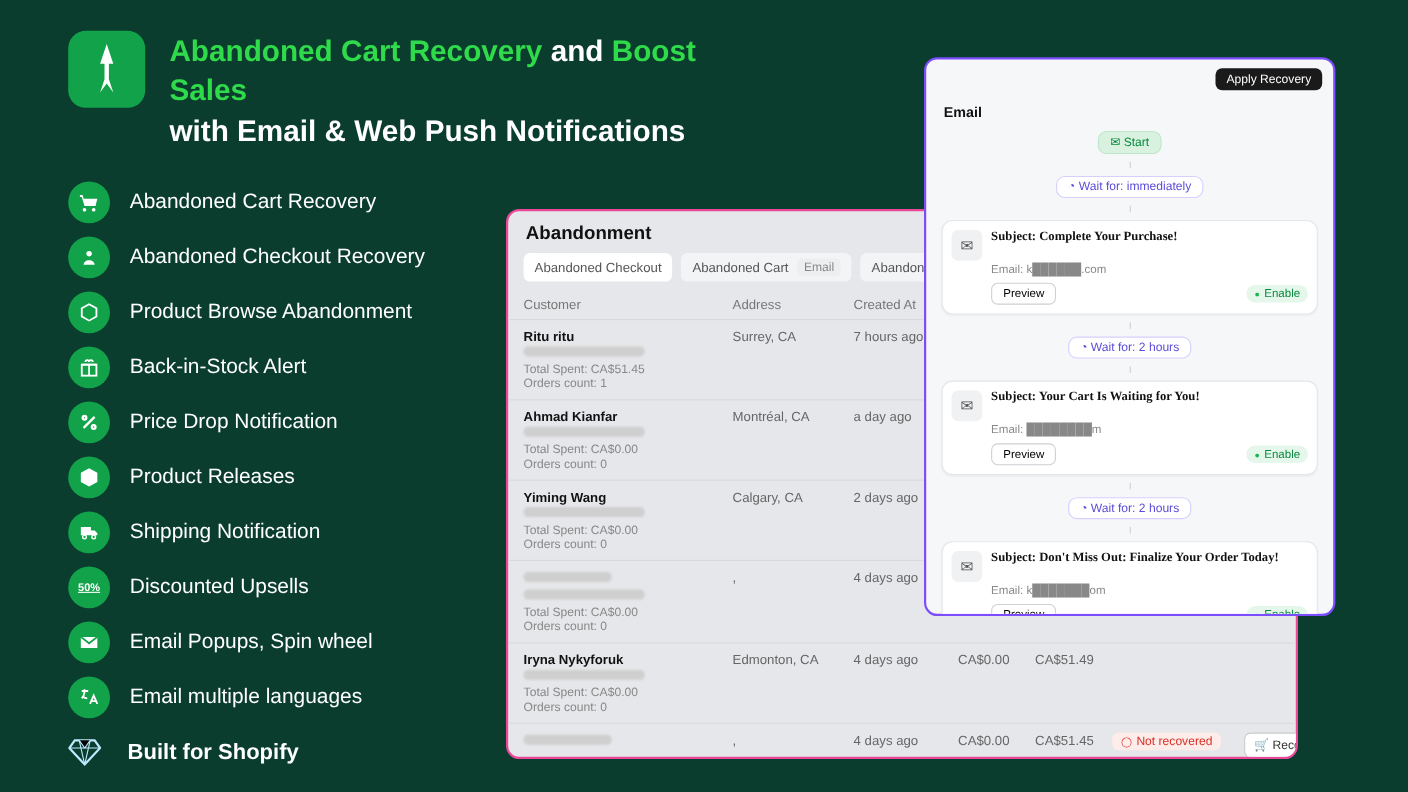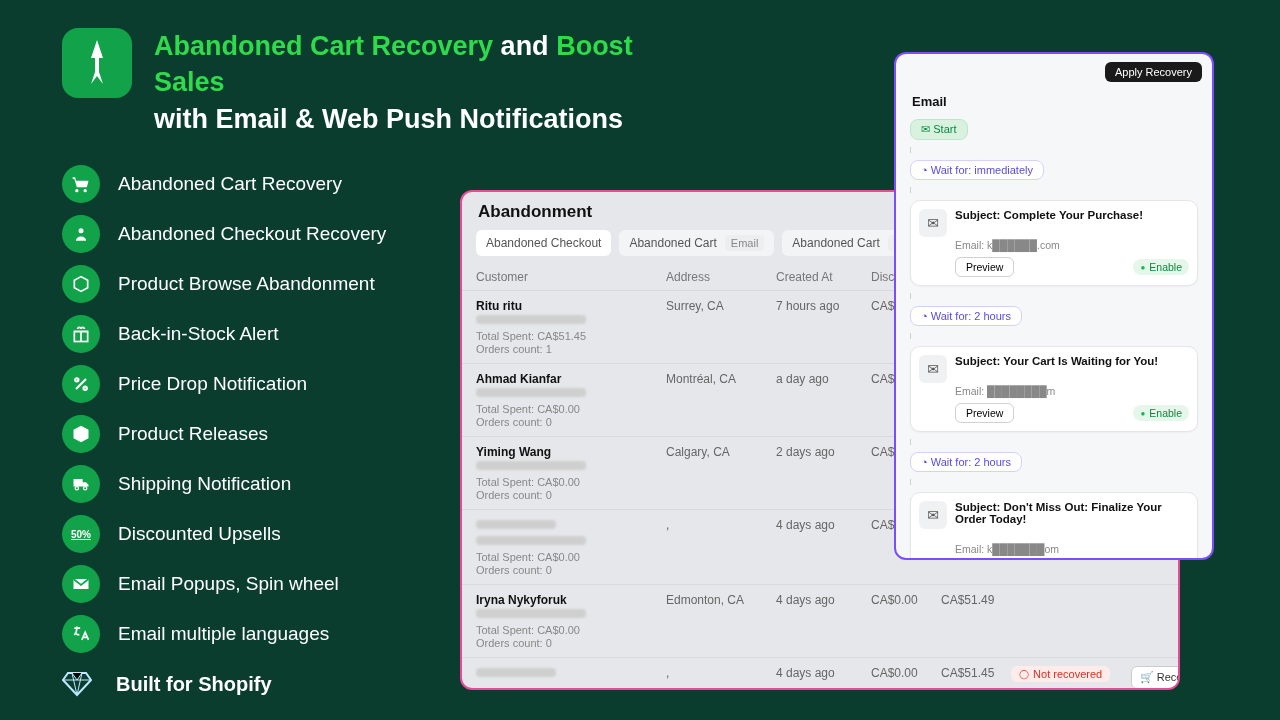--- a/index.html
+++ b/index.html
@@ -109,59 +109,59 @@
   .recover-btn {
     display: inline-flex; align-items: center; gap: 5px;
     background: #fff; border: 1px solid #ccc; border-radius: 6px;
     padding: 4px 8px; font-size: 11px; color: #333;
   }
 
   
   .flow-panel {
     position: absolute;
     right: 66px; top: 52px;
-    width: 320px; height: 508px;
+    width: 374px; height: 508px;
     background: #f6f7f8;
     border: 2px solid #7c4dff;
     border-radius: 12px;
     font-family: -apple-system, "Segoe UI", Arial, sans-serif;
     padding: 10px 0 8px;
     overflow: hidden;
   }
   .apply-btn {
     position: absolute; right: 10px; top: 8px;
     background: #1a1a1a; color: #fff; font-size: 11px;
     padding: 4px 10px; border-radius: 6px;
   }
   .flow-title {
     font-size: 13px; font-weight: 700; color: #111;
     padding: 30px 16px 6px;
   }
   .flow-body {
-    display: flex; flex-direction: column; align-items: flex-start;
+    display: flex; flex-direction: column; align-items: center;
     padding: 4px 14px; gap: 7px;
   }
   .pill {
     display: inline-flex; align-items: center; gap: 4px;
     border-radius: 8px; padding: 3px 10px; font-size: 11px; font-weight: 500;
   }
   .pill.green { background: #d9f2e0; color: #0a8a3e; border: 1px solid #bde6cb; }
   .pill.purple { background: #fff; color: #5b4dd6; border: 1px solid #d6d0ff; }
   .email-card {
     width: 100%; background: #fff; border: 1px solid #e6e6e9;
     border-radius: 10px; padding: 8px; display: flex; gap: 8px;
     box-shadow: 0 1px 2px rgba(0,0,0,.04);
   }
   .email-card .ic {
     width: 28px; height: 28px; background: #f0f1f3; border-radius: 6px;
     display: flex; align-items: center; justify-content: center; flex: none;
     color: #555; font-size: 14px;
   }
   .email-card .body { flex: 1; }
-  .email-card .subj { font-size: 11.5px; font-weight: 700; color: #111; }
+  .email-card .subj { font-size: 11.5px; font-weight: 700; color: #111; font-family: Liberation Serif, serif; }
   .email-card .em { font-size: 10.5px; color: #888; margin-top: 18px; }
   .email-card .row2 {
     display: flex; justify-content: space-between; align-items: center;
     margin-top: 6px;
     gap: 10px;
   }
   .preview-b {
     background: #fff; border: 1px solid #d0d0d5; border-radius: 6px;
     padding: 3px 10px; font-size: 10.5px;
   }

